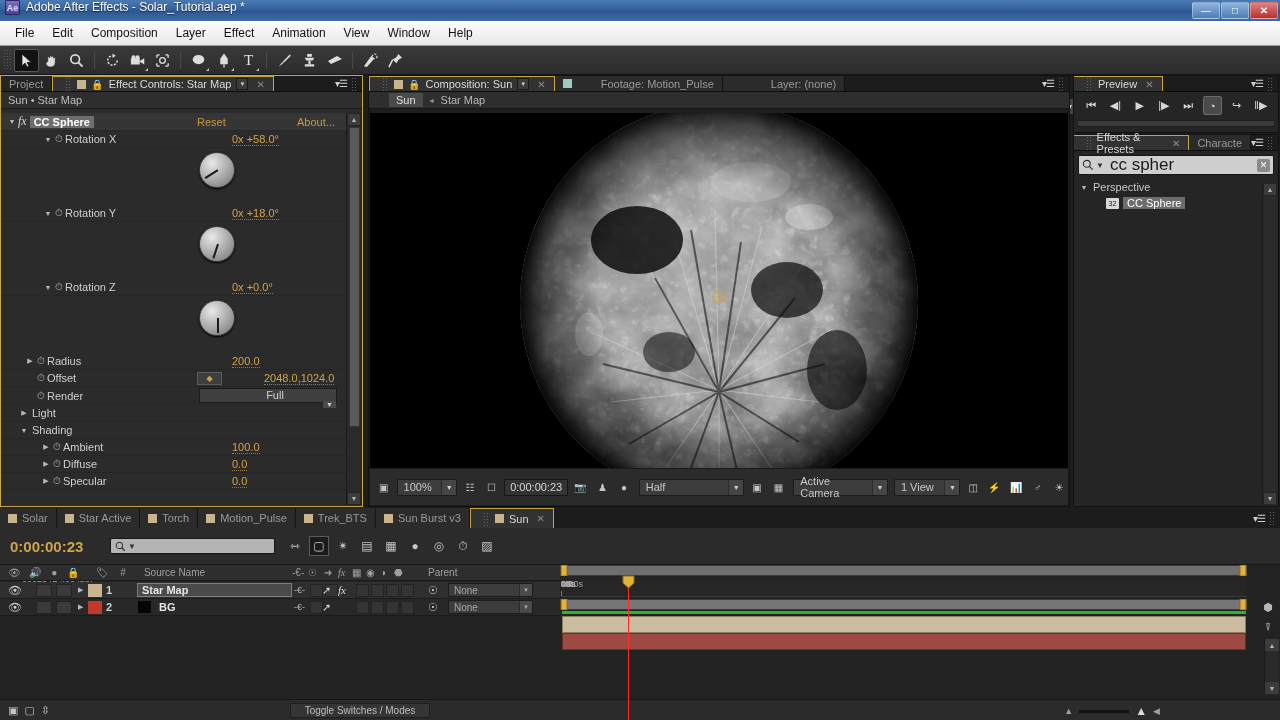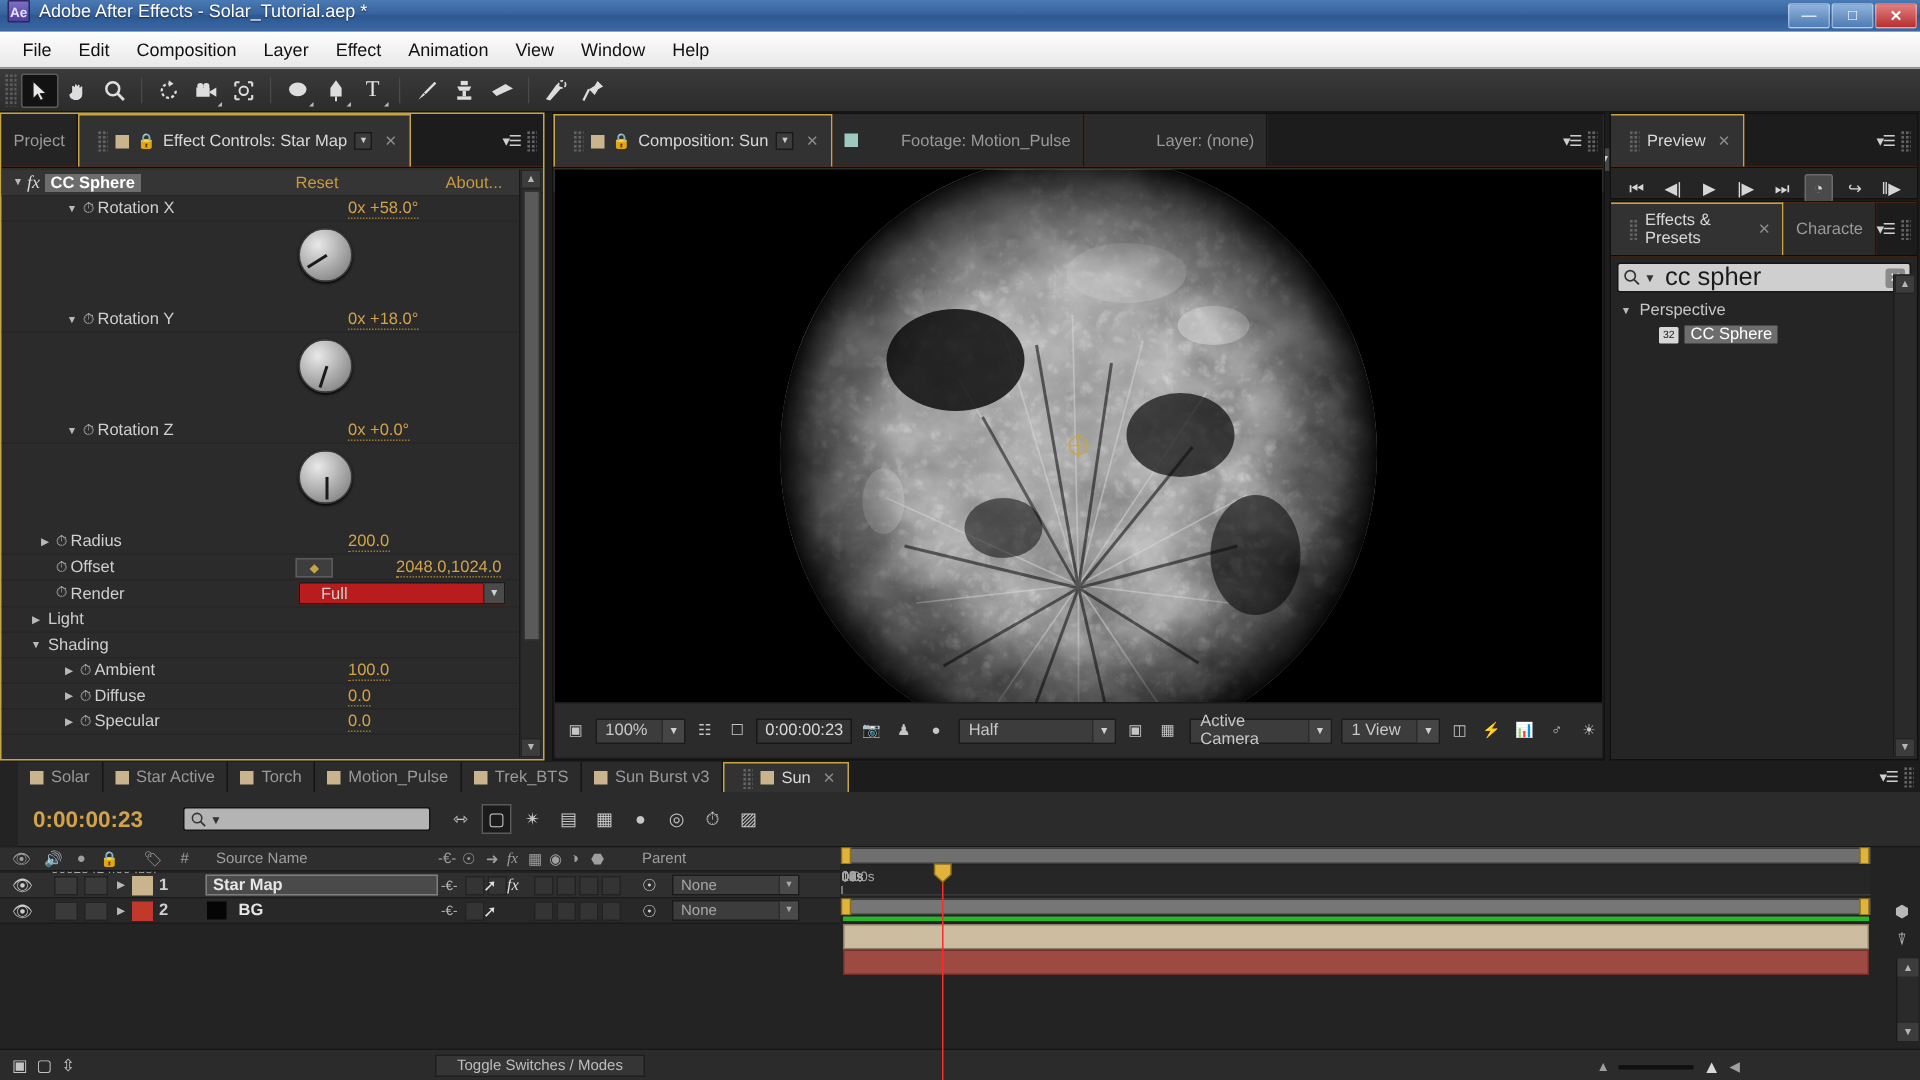--- a/index.html
+++ b/index.html
@@ -50,21 +50,21 @@
     border-radius:1px; position:relative; }
   .combo .arrow { width:15px; height:15px; margin-left:auto; display:flex;
     align-items:center; justify-content:center; border-left:1px solid #2b2b2b;
     background:#454545; color:#d0d0d0; font-size:7px; }
   .searchbox { height:17px; background:#3a3a3a; border:1px solid #1b1b1b;
     display:flex; align-items:center; padding-left:4px; color:#9b9b9b; font-size:11px;
     border-radius:1px; }
 
   
   .panel { position:absolute; background:#232323; border:1px solid #111; }
-  .tabrow { height:36px; background:#c2410c; display:flex; align-items:stretch;
+  .tabrow { height:16px; background:#84cc16; display:flex; align-items:stretch;
     border-bottom:1px solid #0d0d0d;justify-content:flex-end; }
   .tab { display:flex; align-items:center; padding:0 8px; font-size:11px; color:#9a9a9a;
     background:#2b2b2b; border-right:1px solid #141414; gap:5px; }
   .tab.active { background:#323232; color:#d8d8d8; border-top:1px solid #c8a544;
     border-left:1px solid #c8a544; border-right:1px solid #c8a544; }
   .tab .sq { width:9px; height:9px; background:#c9b48e; }
   .tab .sq.teal { background:#9fc9c0; }
   .tab .x { color:#8c8c8c; font-size:10px; margin-left:3px; }
   .tab .vtri { width:12px;height:12px; background:#3b3b3b; border:1px solid #1a1a1a;
     display:flex;align-items:center;justify-content:center;font-size:6px;color:#ccc;}
@@ -98,22 +98,22 @@
   .knobwrap { height:57px; position:relative; }
   .knob { position:absolute; left:198px; top:4px; width:36px; height:36px; border-radius:50%;
     background:radial-gradient(circle at 35% 30%, #e9e9e9, #9a9a9a 65%, #6f6f6f 100%);
     border:1px solid #3a3a3a; box-shadow:0 1px 2px #000; }
   .knob i { position:absolute; left:50%; top:50%; width:1.5px; height:15px; background:#1a1a1a;
     transform-origin:50% 0%; }
   .offsetbtn { position:absolute; left:196px; top:2px; width:25px; height:13px;
     background:#3e3e3e; border:1px solid #5c5c5c; display:flex; align-items:center;
     justify-content:center; color:#c8a544; font-size:8px; }
   .rendersel { position:absolute; left:198px; top:1px; width:138px; height:15px;
-    background:#b91c1c; border:1px solid #1b1b1b; display:flex; align-items:center;
-    padding-left:14px; color:#cfcfcf; font-size:11px; }
+    background:#404040; border:1px solid #1b1b1b; display:flex; align-items:center;
+    padding-left:14px; color:#cfcfcf; font-size:11px;flex-direction:column; }
   .rendersel .arrow { margin-left:auto; width:14px; height:13px; background:#4a4a4a;
     border-left:1px solid #2b2b2b; display:flex; align-items:center; justify-content:center;
     font-size:7px; }
   #ecscroll { position:absolute; right:1px; top:37px; width:15px; bottom:1px; background:#2a2a2a;
     border-left:1px solid #1a1a1a; }
   #ecscroll .sbtn { height:13px; display:flex; align-items:center; justify-content:center;
     color:#b5b5b5; font-size:7px; background:#3c3c3c; border:1px solid #242424; }
   #ecscroll .sthumb { position:absolute; top:14px; left:2px; width:11px; height:300px;
     background:#5a5a5a; border:1px solid #343434; border-radius:1px; }
 
@@ -153,21 +153,21 @@
     display:flex; align-items:center; justify-content:center; border-radius:2px; }
   .fxrow { height:16px; display:flex; align-items:center; font-size:11px; color:#c6c6c6;
     padding-left:5px; gap:4px; }
   .fxrow .badge { width:13px;height:11px; background:#d8d8d8; color:#1a1a1a; font-size:7px;
     display:flex; align-items:center; justify-content:center; border-radius:1px; }
   .fxrow .selname { background:#6d6d6d; color:#fff; padding:0 4px; }
   #fxscroll { position:absolute; right:1px; top:48px; width:15px; bottom:1px;
     background:#2a2a2a; border-left:1px solid #1a1a1a; }
 
   
-  #timeline { left:0; top:508px; width:1280px; height:212px; background:#232323; border:none;padding-left:12px;}
+  #timeline { left:0; top:508px; width:1280px; height:212px; background:#232323; border:none;}
   #tltabs { height:20px; background:#1c1c1c; display:flex; align-items:stretch; }
   #tlhead { height:37px; background:#2b2b2b; display:flex; align-items:center;
     border-bottom:1px solid #171717; position:relative; }
   #tc { color:#d2a34a; font-size:15px; font-weight:bold; margin-left:10px; line-height:1; }
   #tcsub { color:#a9a9a9; font-size:9px; position:absolute; left:22px; top:22px;margin-top:24px; }
   #tlsearch { position:absolute; left:110px; top:10px; width:165px; height:16px;
     background:#b4b4b4; border:1px solid #161616; display:flex; align-items:center;
     padding-left:4px; border-radius:2px; }
   #tlicons { position:absolute; left:285px; top:8px; display:flex; gap:4px; align-items:center; }
   #tlicons .ti { width:20px; height:20px; display:flex; align-items:center;

